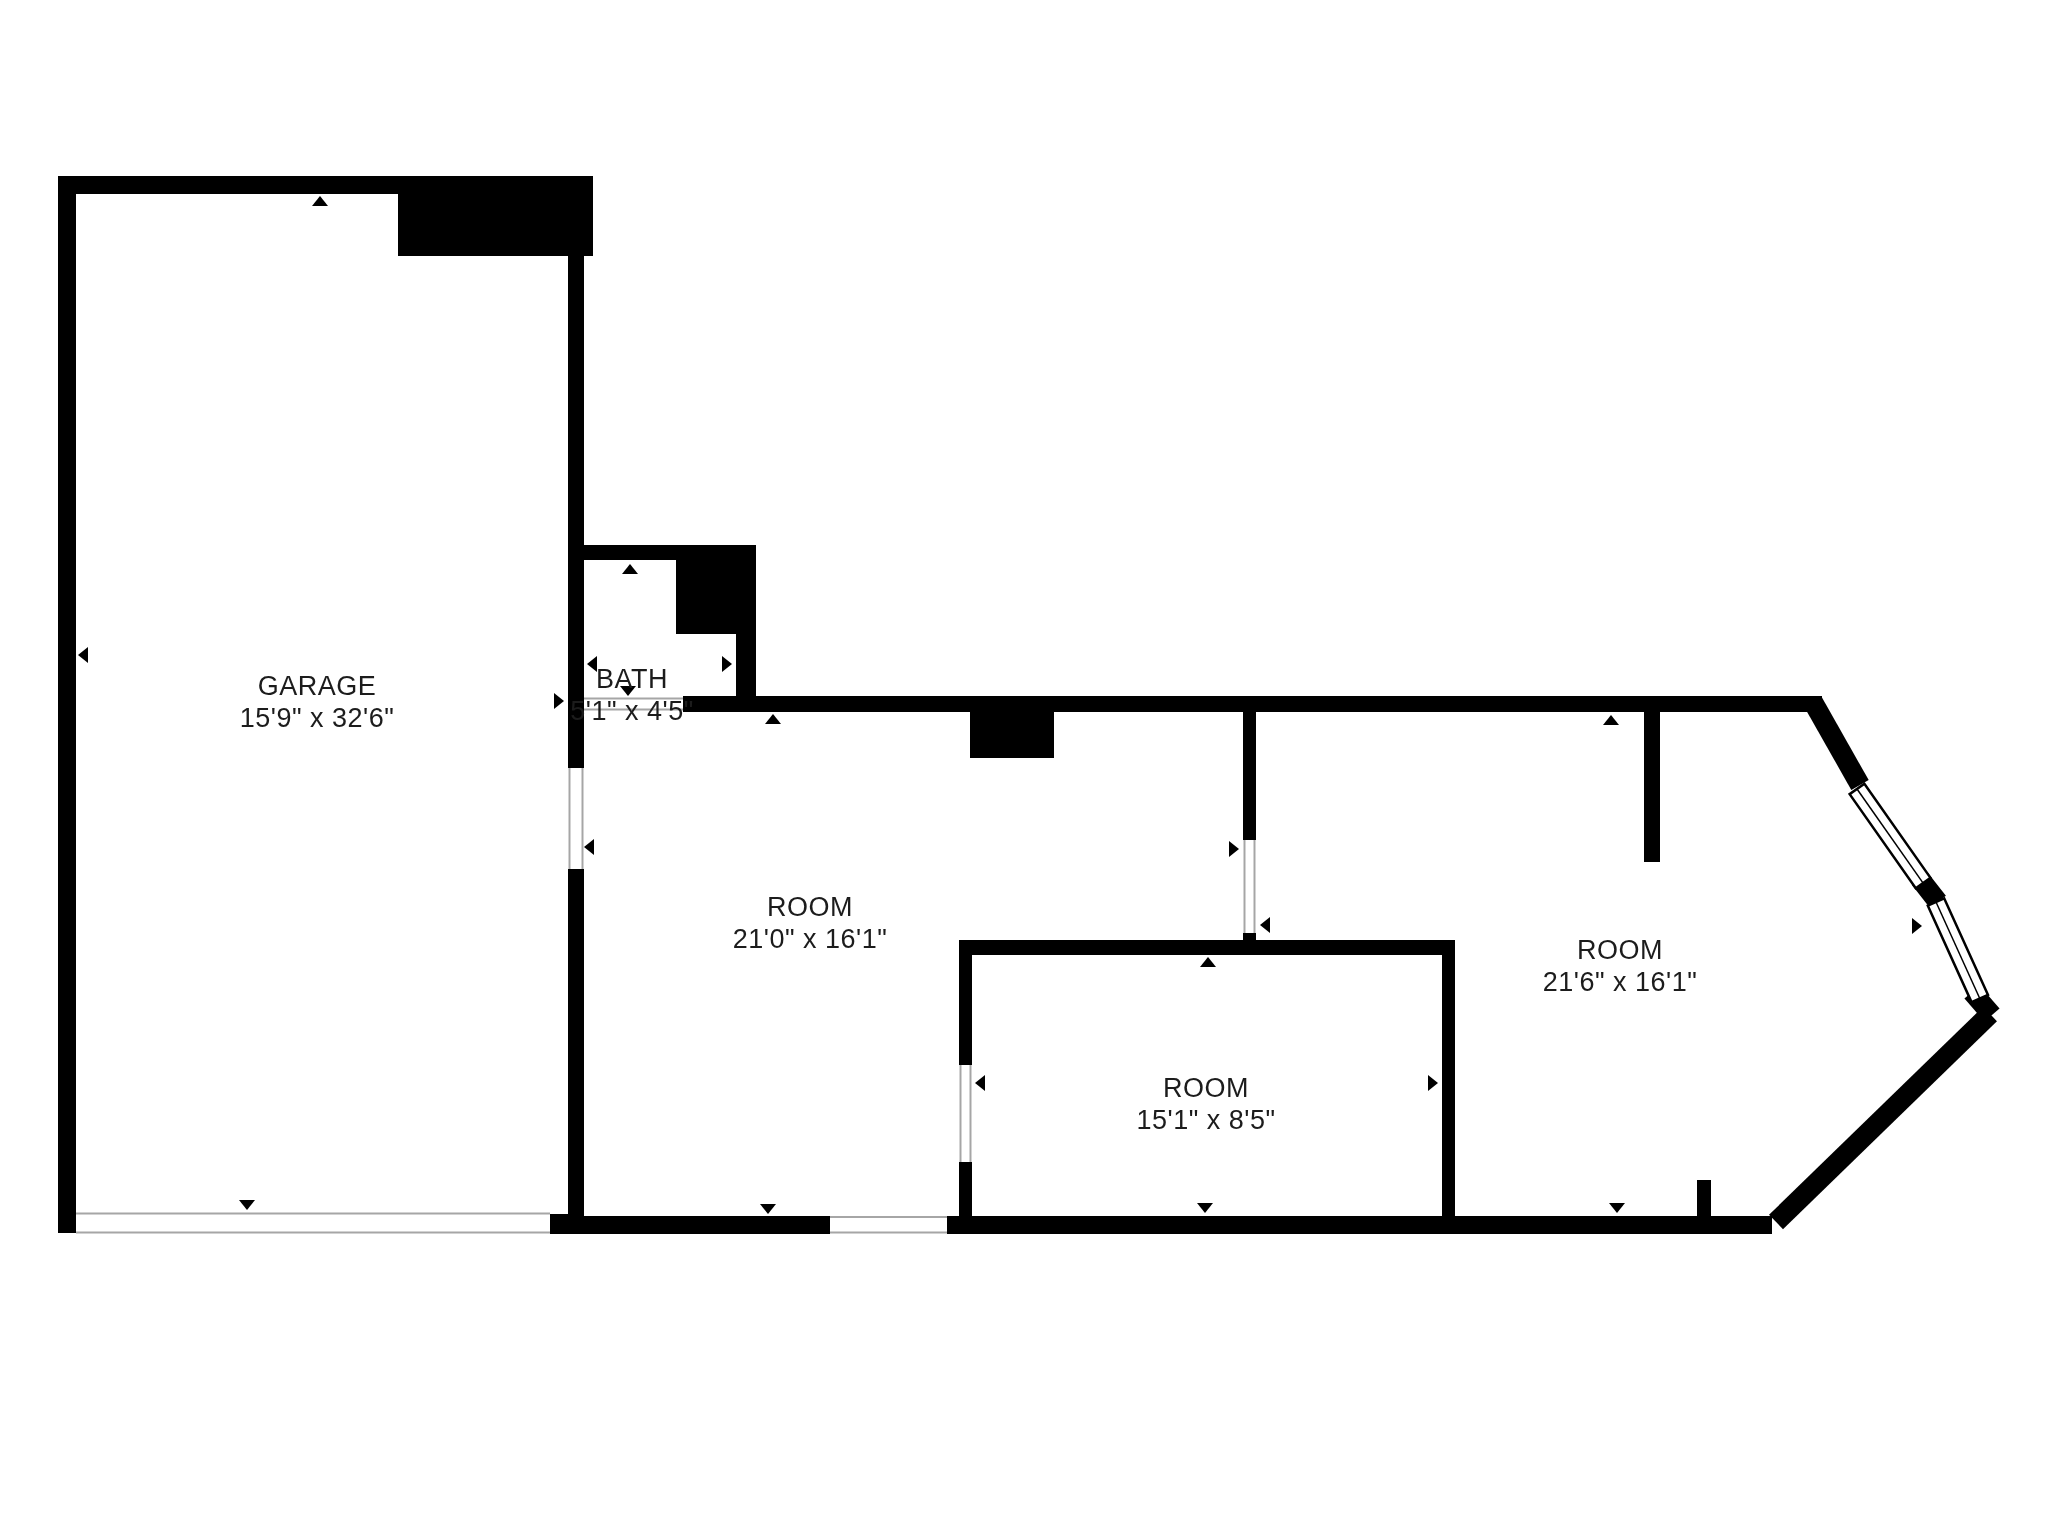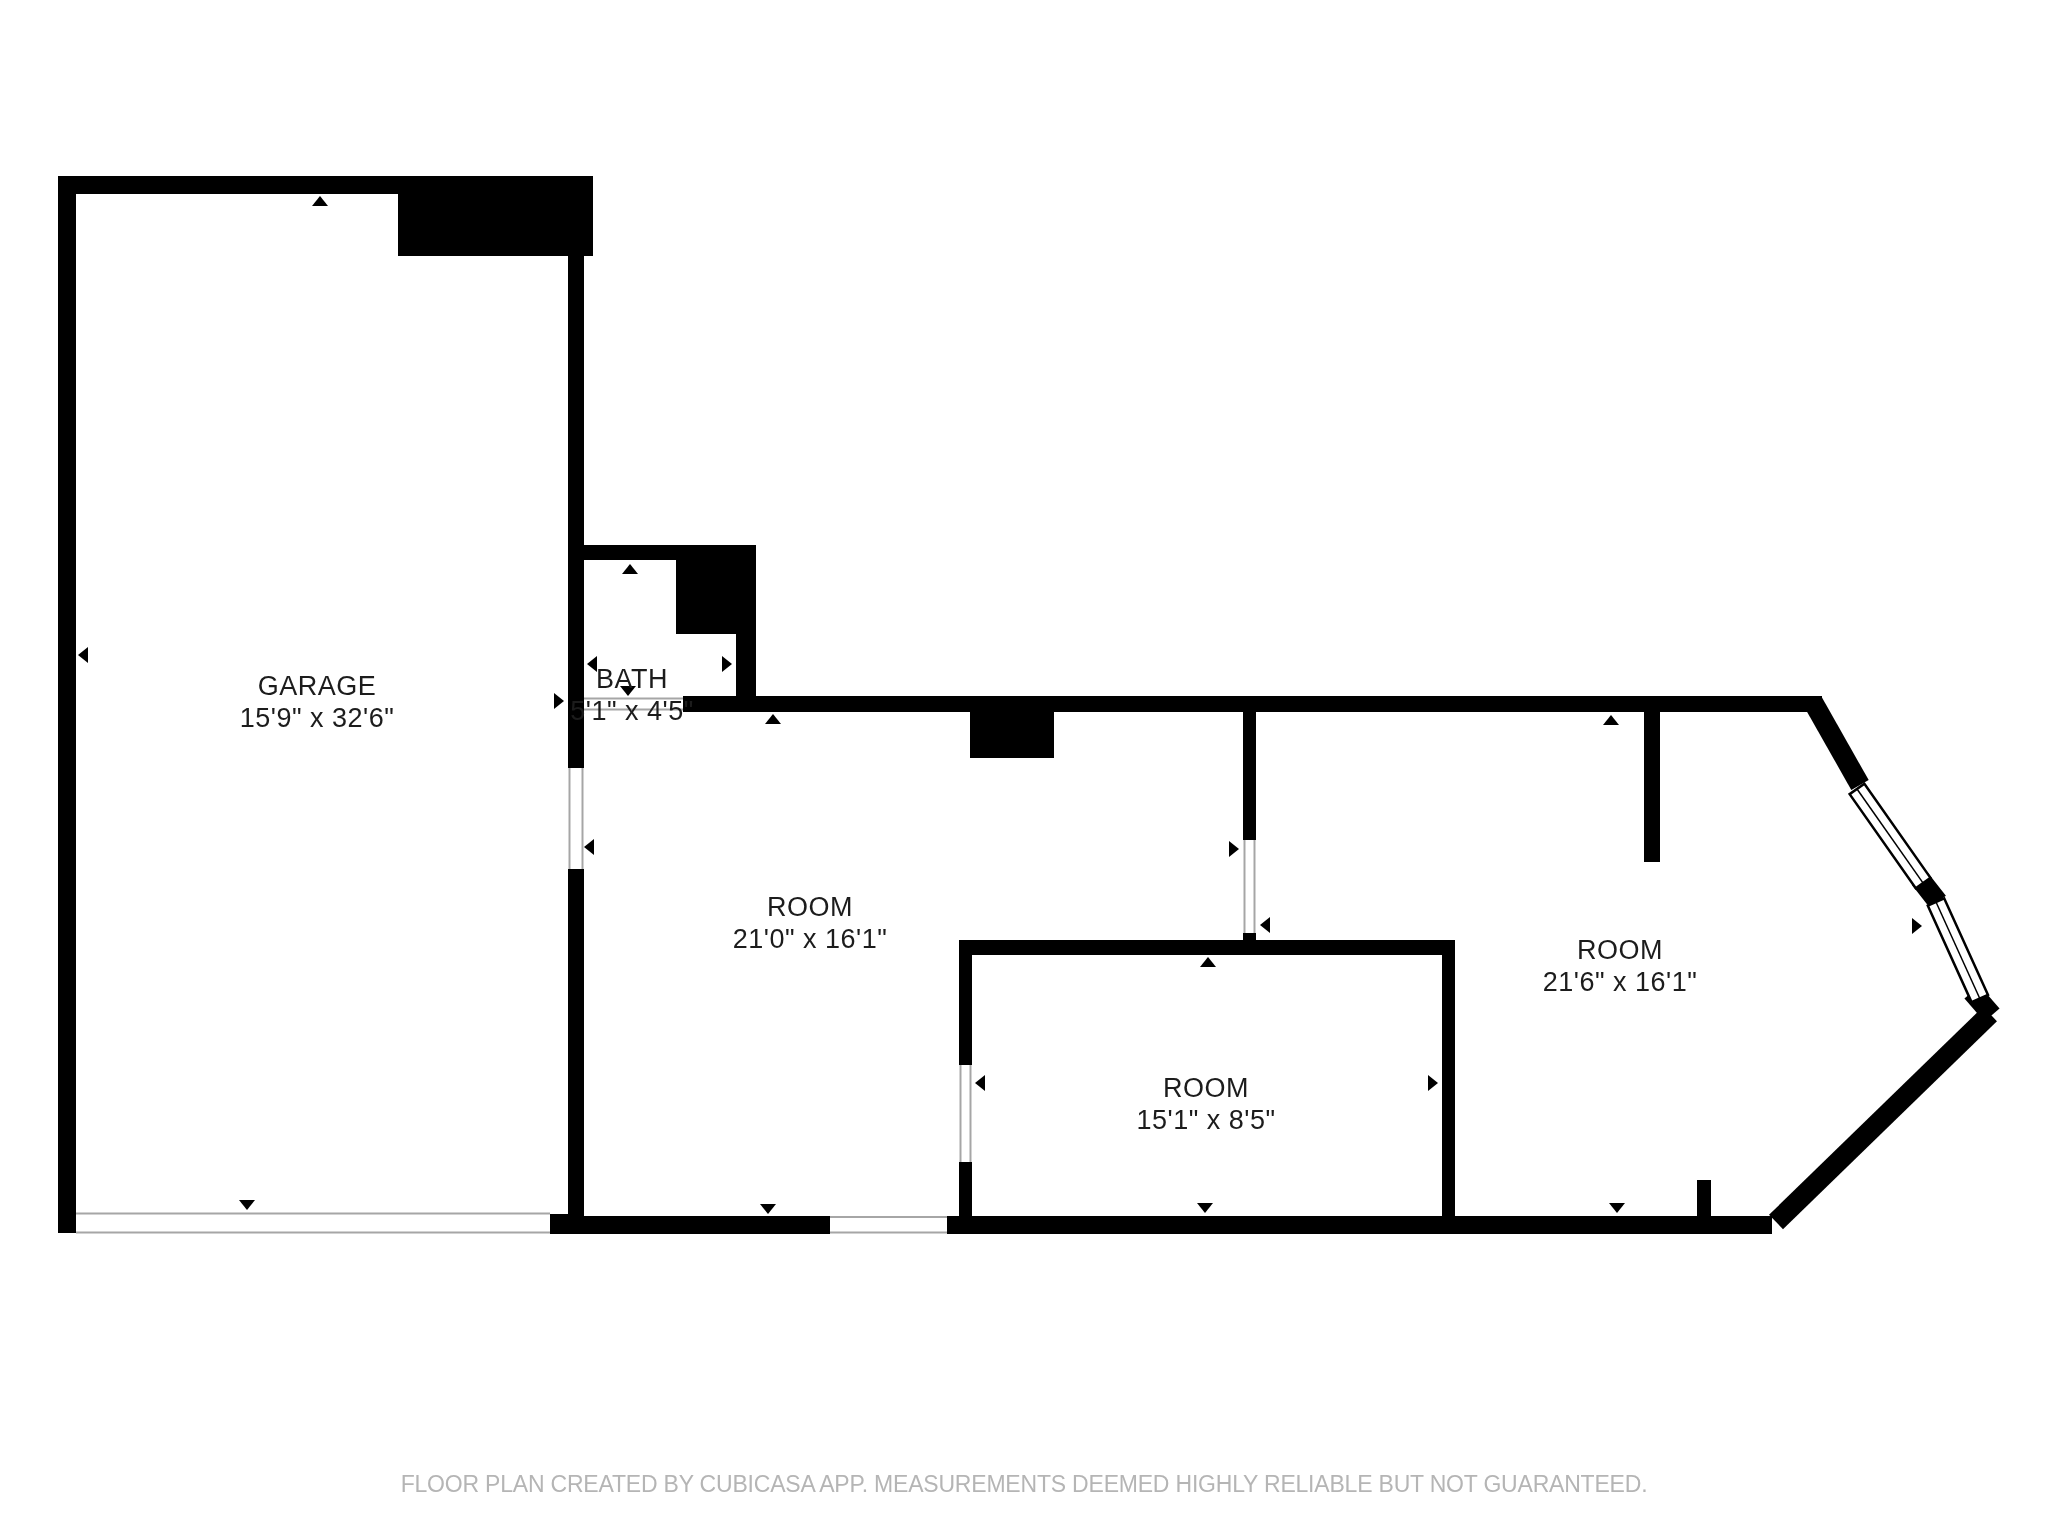--- a/index.html
+++ b/index.html
@@ -170,15 +170,14 @@
   <div class="room-label" style="left:1206px;top:1104px;">
     <div>ROOM</div>
     <div>15'1" x 8'5"</div>
   </div>
 
   <div class="room-label" style="left:1620px;top:966px;">
     <div>ROOM</div>
     <div>21'6" x 16'1"</div>
   </div>
 
-  <div class="footer">FLOOR PLAN CREATED BY CUBICASA APP. MEASUREMENTS DEEMED HIGHLY RELIABLE BUT NOT GUARANTEED.</div>
 
 </div>
 
 </body></html>

